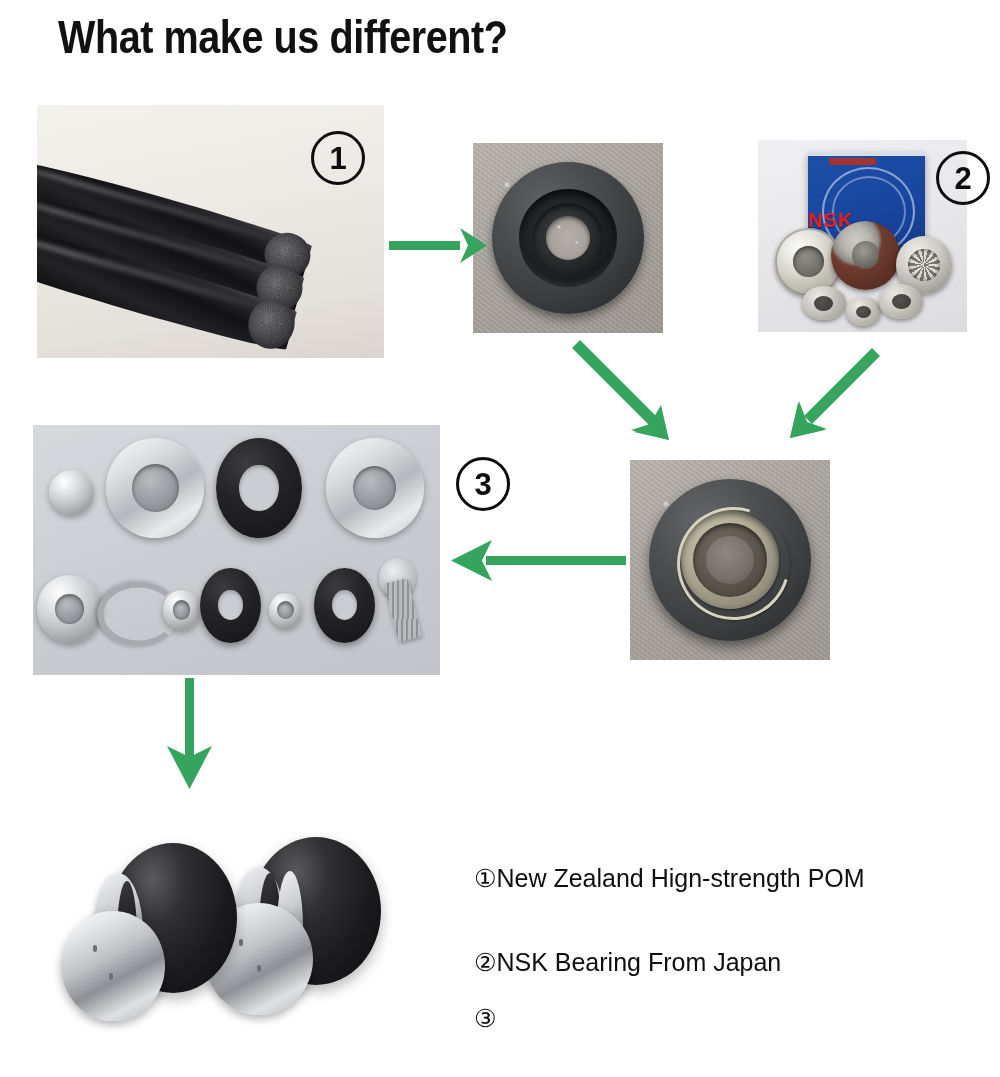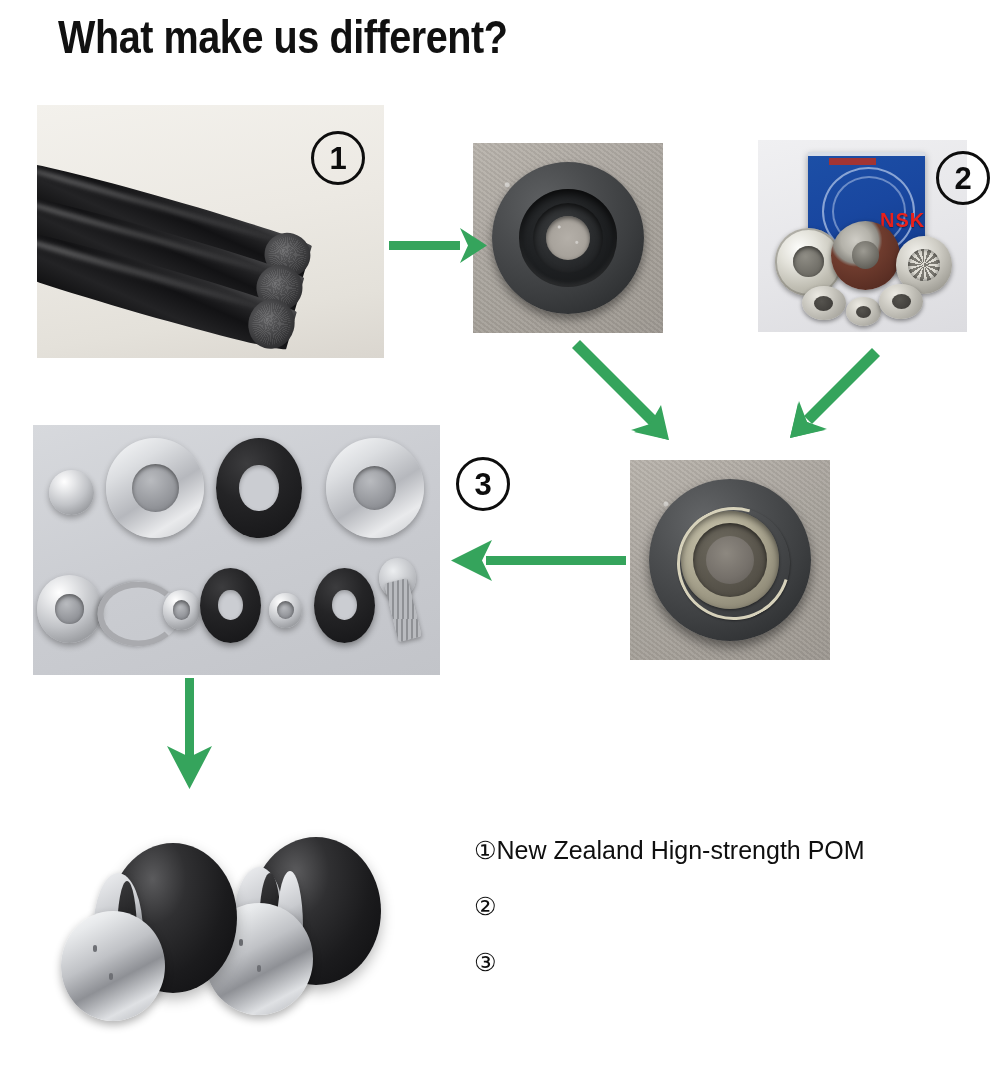--- a/index.html
+++ b/index.html
@@ -63,21 +63,21 @@
   #photo-nsk{left:758px;top:140px;width:209px;height:192px;background:#e9e9eb;}
   .nskbg{position:absolute;inset:0;
      background:linear-gradient(165deg,#f0f0f2 0%,#e6e6e9 55%,#dcdce0 100%);}
   .nskbox{position:absolute;left:24%;top:6%;width:56%;height:60%;
      background:linear-gradient(160deg,#1c4fa6 0%,#1947a0 45%,#12398a 100%);
      border-top:4px solid #d8dde6;box-shadow:0 3px 7px rgba(0,0,0,.35);}
   .nskbox .ring{position:absolute;left:12%;top:10%;width:76%;height:74%;
      border:2px solid rgba(175,195,230,.75);border-radius:50%;}
   .nskbox .ring2{position:absolute;left:20%;top:18%;width:60%;height:58%;
      border:2px solid rgba(175,195,230,.55);border-radius:50%;}
-  .nskbox .logo{position:absolute;left:0;right:0;top:46%;text-align:right;
+  .nskbox .logo{position:absolute;left:0;right:0;top:46%;text-align:left;
      color:#e8201b;font-weight:bold;font-size:20px;letter-spacing:1px;
      text-shadow:0 1px 1px rgba(0,0,0,.4);}
   .nskbox .topbar{position:absolute;left:18%;top:2%;width:40%;height:6%;
      background:#b83020;opacity:.85;}
   .brg{position:absolute;border-radius:50%;}
   .brg.shield{background:
        radial-gradient(circle at 36% 30%,#fdfdfb 0%,#e3e2da 30%,#bfbdb2 62%,#99978d 100%);
      box-shadow:0 2px 5px rgba(0,0,0,.4), inset 0 0 0 2px rgba(120,118,110,.5);}
   .brg.shield:after{content:"";position:absolute;left:27%;top:27%;width:46%;height:46%;
      border-radius:50%;background:radial-gradient(circle at 40% 34%,#8f8d85 0%,#6d6b64 70%,#55534d 100%);
@@ -173,21 +173,21 @@
   #badge-3{left:456px;top:457px;width:48px;height:48px;font-size:31px;}
 
   
   #arrow-layer{position:absolute;inset:0;pointer-events:none;}
 
   
   .legend{position:absolute;left:474px;top:838px;width:500px;}
   .legend-row{display:flex;align-items:baseline;font-size:25px;color:#0f0f0f;
       line-height:1;margin-bottom:31px;white-space:nowrap;}
   .legend-num{font-size:25px;margin-right:0px;}
-  .legend-text{font-size:25px;}
+  .legend-text{font-size:25px;margin-top:28px;}
 </style>
 </head>
 <body>
 
 <div class="page">
 
   <div class="title">What make us different?</div>
 
   <div class="photo" id="photo-rods">
     <div class="rodbg"></div>
@@ -345,19 +345,20 @@
     </g>
   </svg>
 
   <div class="legend">
     <div class="legend-row">
       <span class="legend-num">①</span>
       <span class="legend-text"> New Zealand Hign-strength POM</span>
     </div>
     <div class="legend-row">
       <span class="legend-num">②</span>
+      <span class="legend-text">NSK Bearing From Japan</span>
     </div>
     <div class="legend-row">
       <span class="legend-num">③</span>
     </div>
   </div>
 
 </div>
 
 </body></html>

